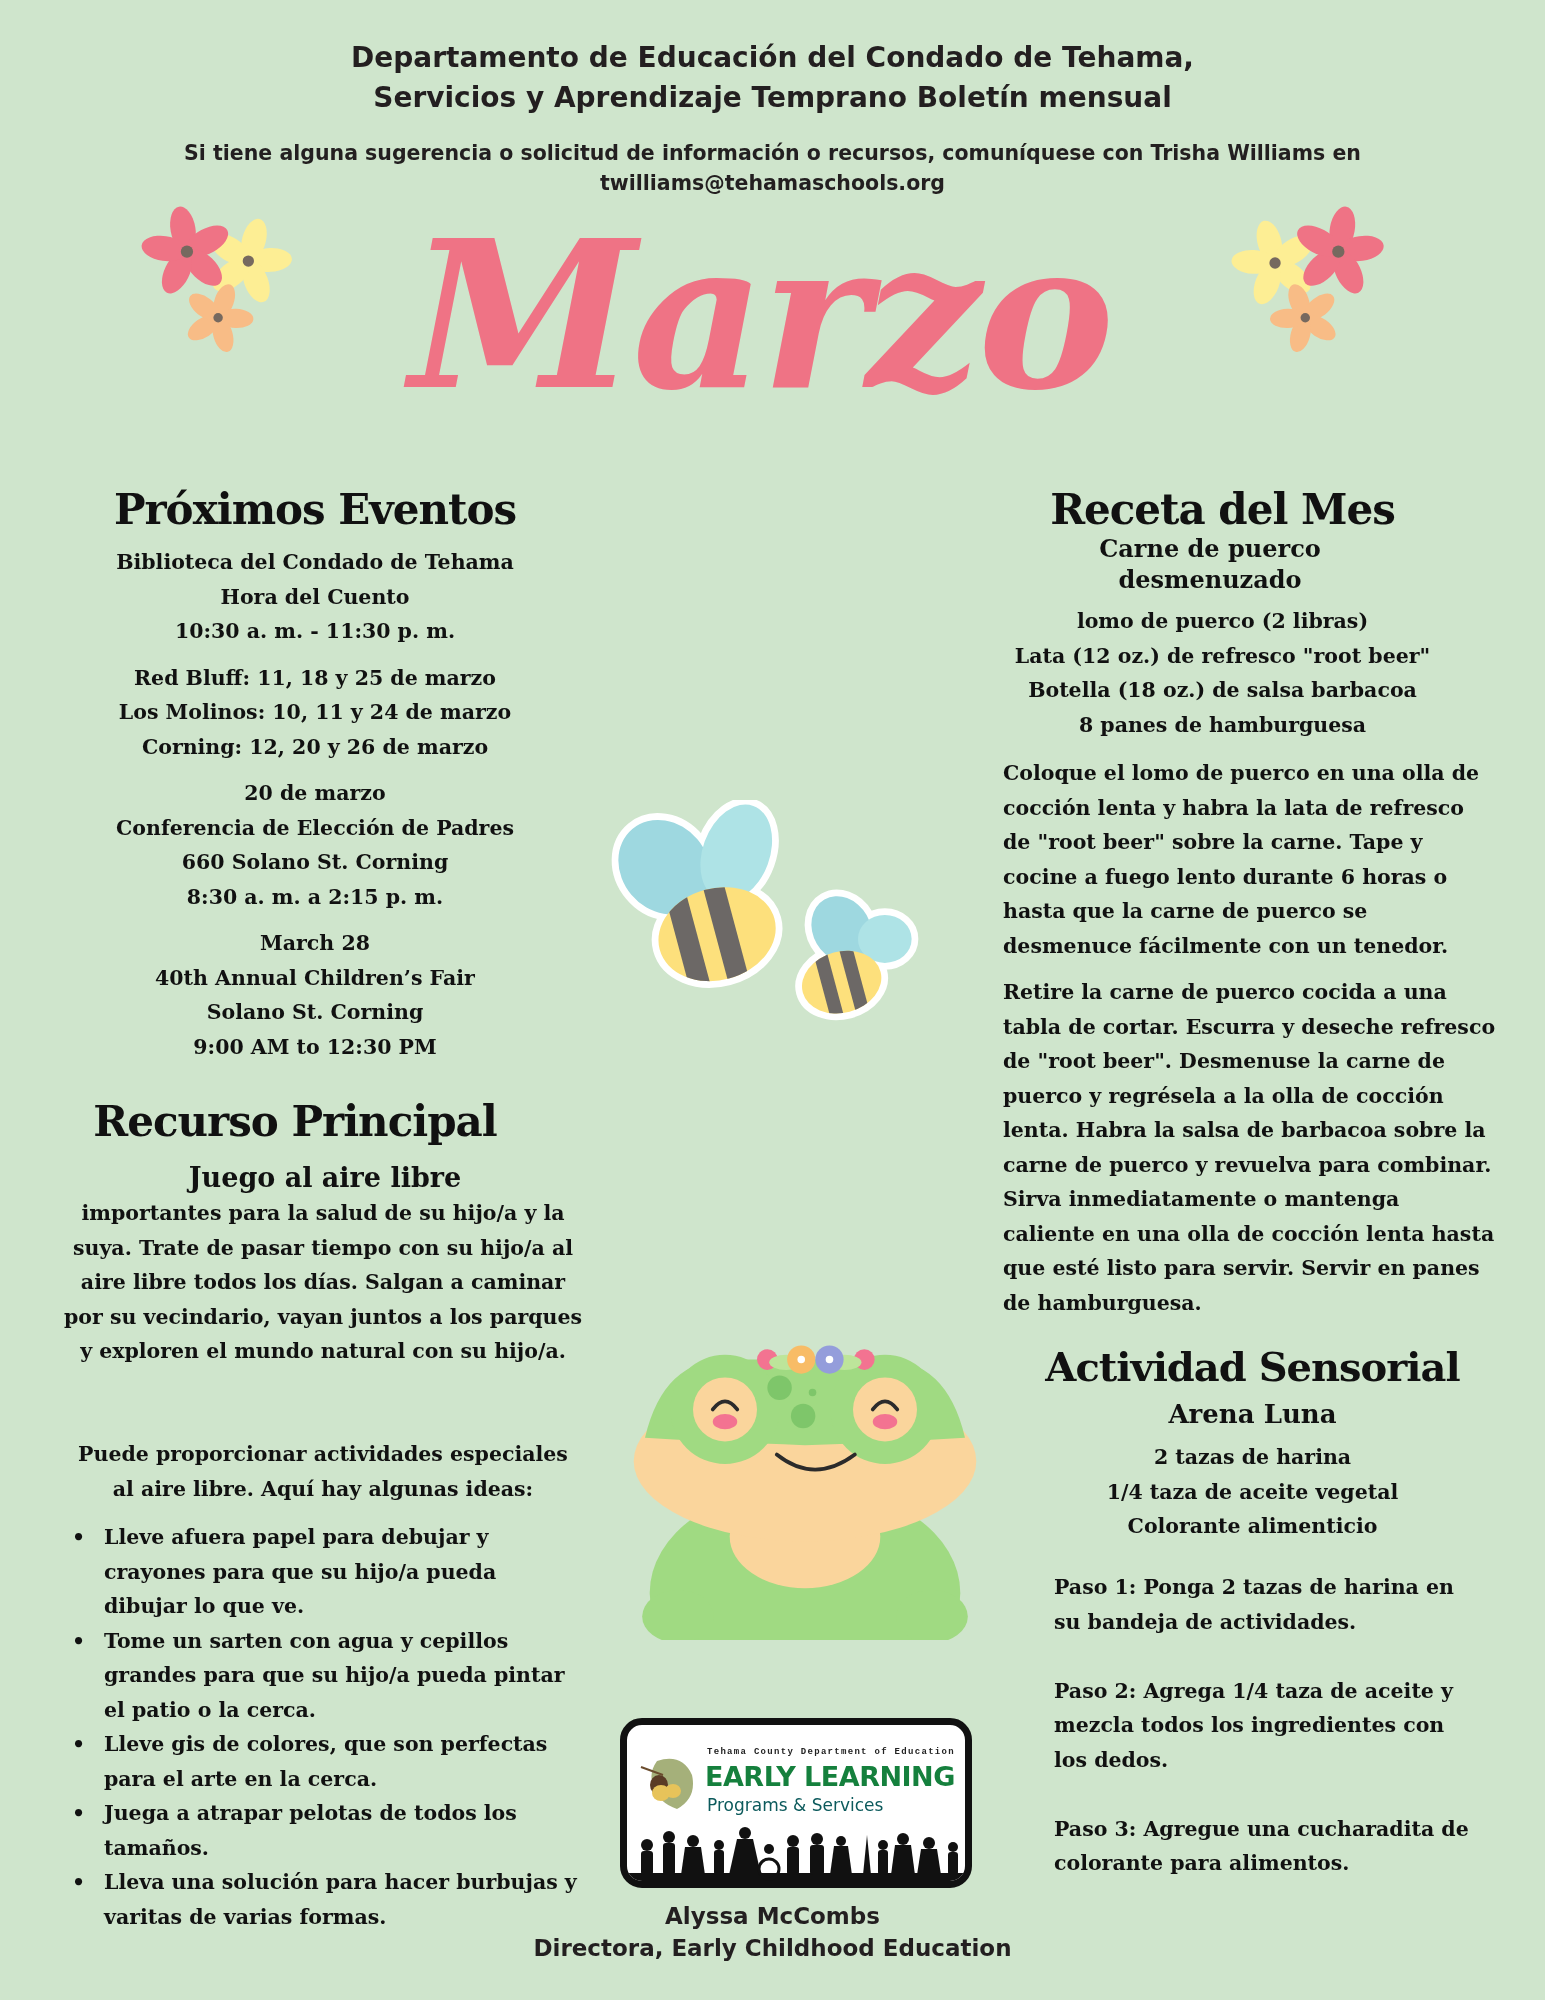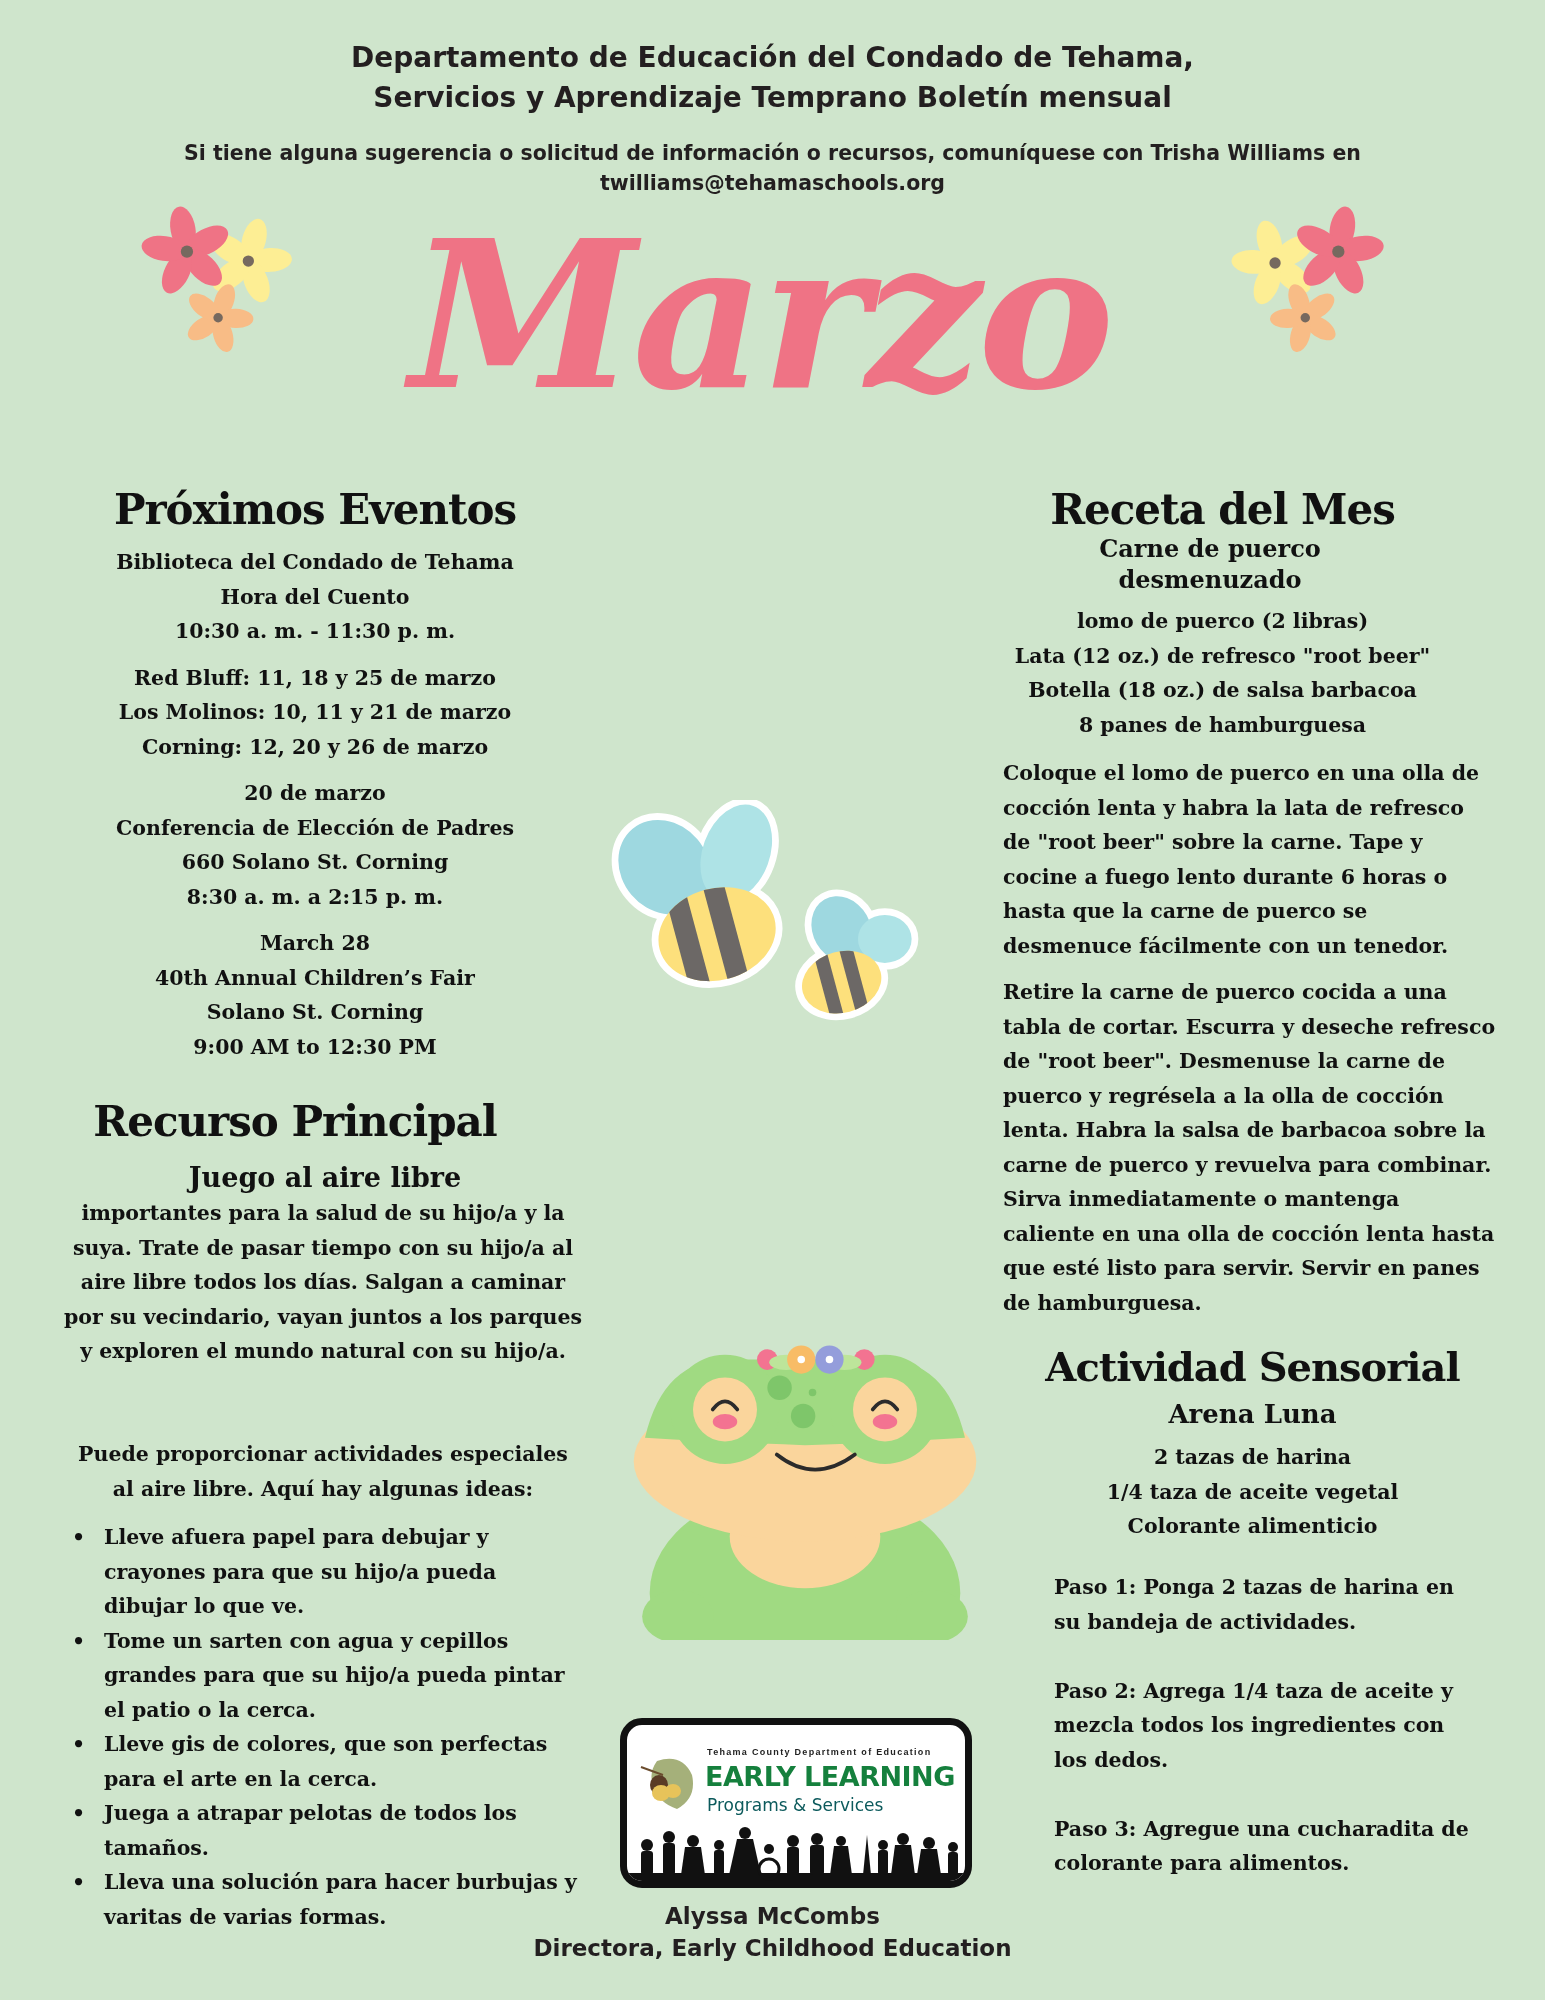--- a/index.html
+++ b/index.html
@@ -41,21 +41,21 @@
 
   #act-title { left: 1020px; width: 465px; top: 1342px; font-size: 40px; }
   #act-sub { left: 1020px; width: 465px; top: 1396px; font-size: 26px; line-height: 36px; }
   #act-ingr { left: 1020px; width: 465px; top: 1440px; }
   #act-steps { left: 1054px; width: 420px; top: 1570px; }
   .step { margin-bottom: 34.5px; }
 
   
   #logo { left: 620px; top: 1718px; width: 352px; height: 170px; background: #fff; border: 7px solid #111;
           border-radius: 22px; overflow: hidden; }
-  #logo-org { left: 80px; top: 22px; font-size: 9px; letter-spacing: 1.3px; color: #222; font-family: Liberation Sans, sans-serif; font-weight: bold; }
+  #logo-org { left: 80px; top: 22px; font-size: 9px; letter-spacing: 1.3px; color: #222; font-family: Liberation Mono, monospace; font-weight: bold; }
   #logo-main { left: 78px; top: 36px; font-size: 27px; color: #15803d; font-family: "DejaVu Sans", sans-serif; font-weight: bold; letter-spacing: -0.5px; }
   #logo-sub { left: 80px; top: 70px; font-size: 17px; color: #0c5a5c; font-family: "DejaVu Sans", sans-serif; }
 
   #footer { left: 0; width: 1545px; top: 1900px; font-size: 23px; line-height: 32px; }
 </style>
 </head>
 <body>
 
 <div id="hdr-title" class="abs sans center">
   <div>Departamento de Educación del Condado de Tehama,</div>
@@ -108,21 +108,21 @@
 
 <h2 id="ev-title" class="abs sec center">Próximos Eventos</h2>
 <div id="ev-body" class="abs serif center body-txt">
   <div class="ev-group">
     <div>Biblioteca del Condado de Tehama</div>
     <div>Hora del Cuento</div>
     <div>10:30 a. m. - 11:30 p. m.</div>
   </div>
   <div class="ev-group">
     <div>Red Bluff: 11, 18 y 25 de marzo</div>
-    <div>Los Molinos: 10, 11 y 21 de marzo</div>
+    <div>Los Molinos: 10, 11 y 24 de marzo</div>
     <div>Corning: 12, 20 y 26 de marzo</div>
   </div>
   <div class="ev-group">
     <div>20 de marzo</div>
     <div>Conferencia de Elección de Padres</div>
     <div>660 Solano St. Corning</div>
     <div>8:30 a. m. a 2:15 p. m.</div>
   </div>
   <div class="ev-group">
     <div>March 28</div>

